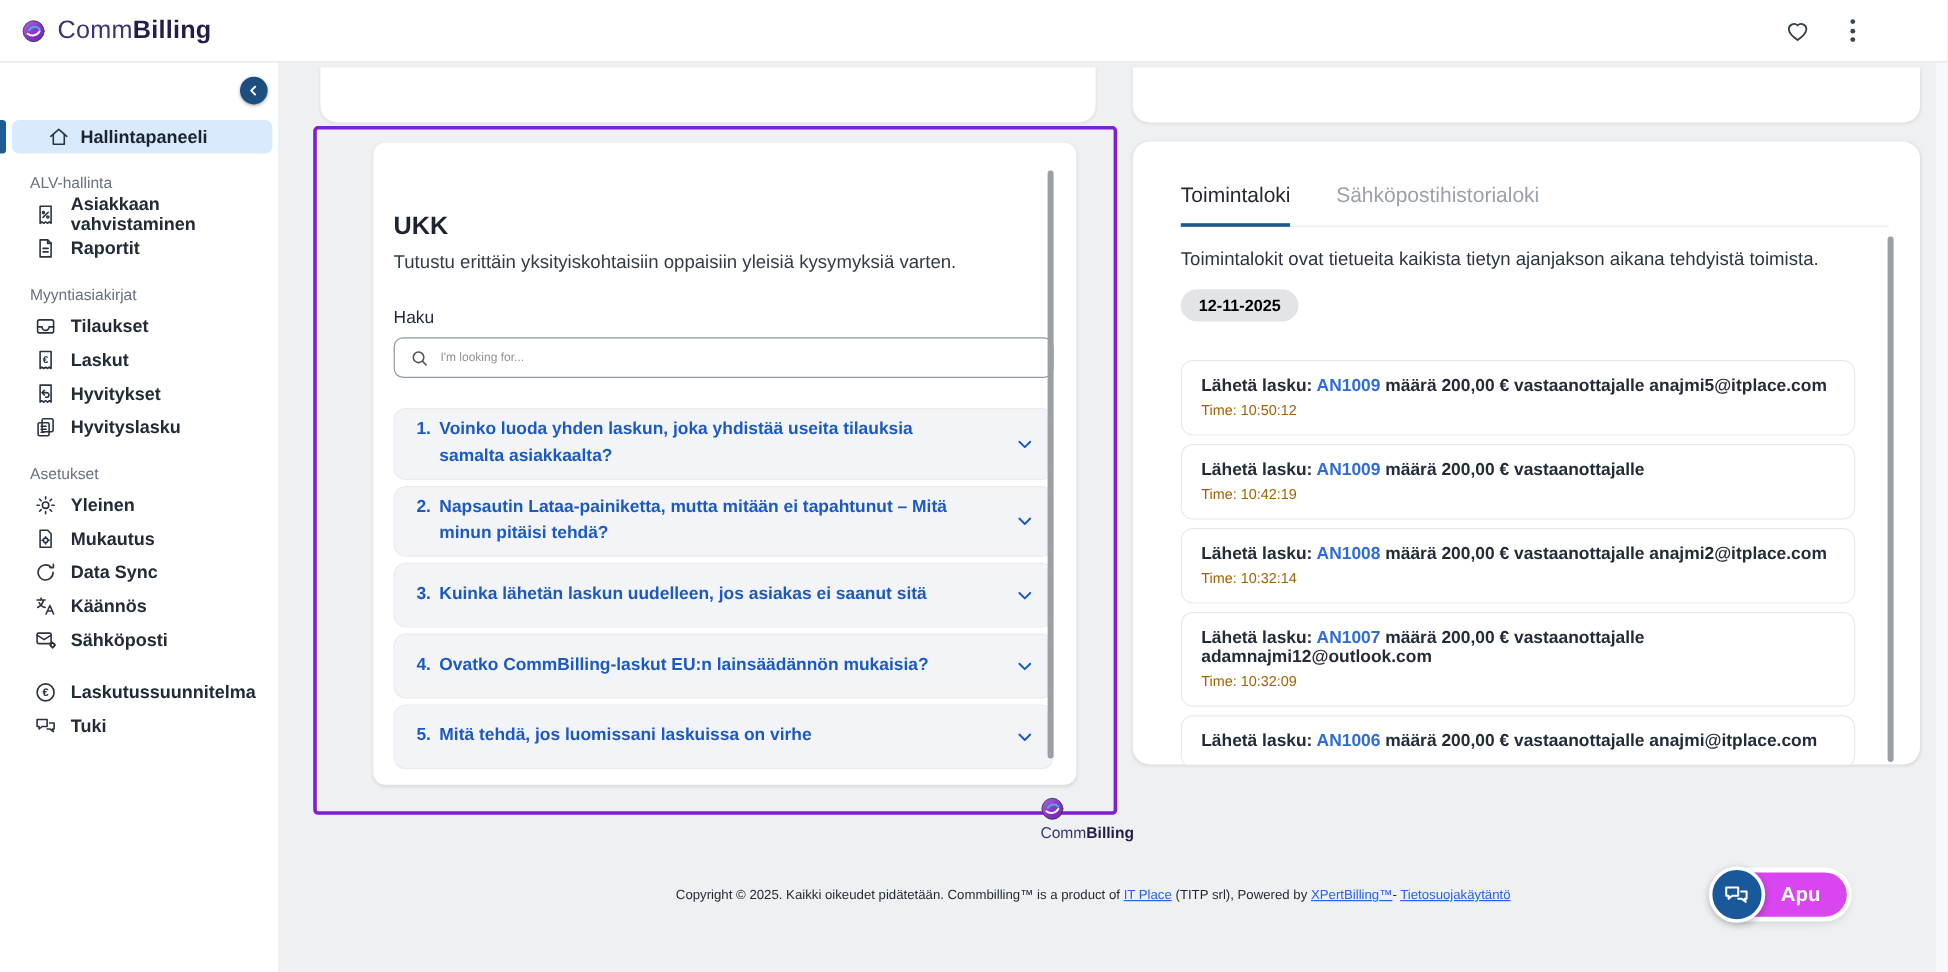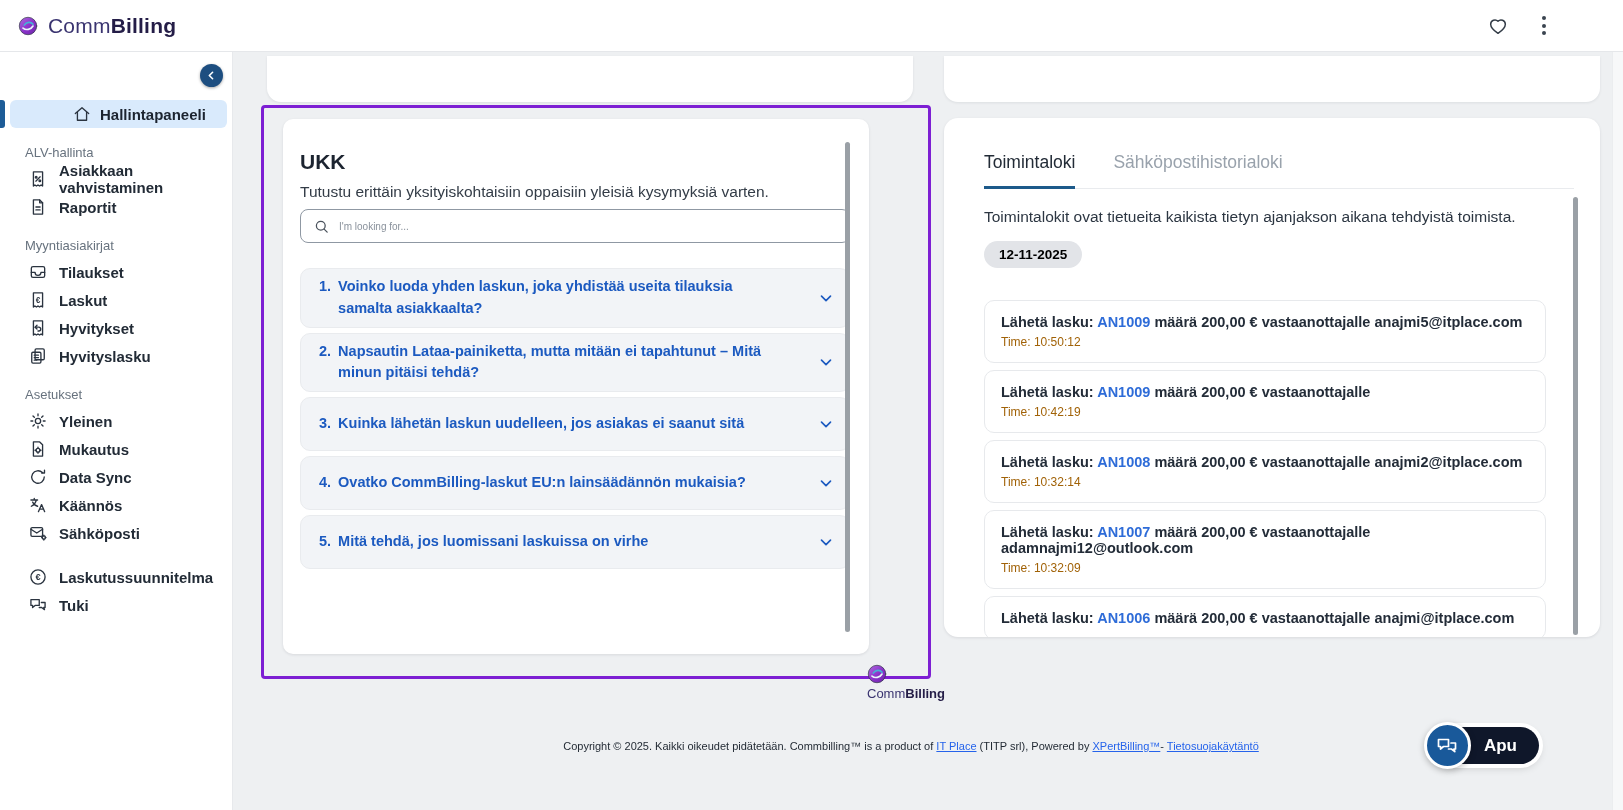--- a/index.html
+++ b/index.html
@@ -32,21 +32,21 @@
   .collapse-btn {
     position:absolute; top:12px; right:9px; width:23px; height:23px;
     border-radius:50%; background:#1d4e80; border:none; cursor:pointer;
     display:flex; align-items:center; justify-content:center;
     box-shadow:0 1px 3px rgba(0,0,0,.35);
   }
   .nav { margin-top:48px; }
   .nav-item-active {
     position:relative; height:28px; margin:0 5px 0 10px; border-radius:6px;
     background:#d9eafc; display:flex; align-items:center; gap:8px;
-    padding-left:62px; font-size:15px; font-weight:600; color:#1c2430; cursor:pointer;
+    padding-left:29px; font-size:15px; font-weight:600; color:#1c2430; cursor:pointer;
   }
   .active-bar {
     position:absolute; left:-10px; top:0; width:5px; height:28px;
     background:#1d5c97; border-radius:0 3px 3px 0;
   }
   .nav-section-title { margin:17px 0 5px 25px; font-size:13px; color:#67727e; font-weight:500; }
   .nav-item {
     display:flex; align-items:center; gap:11px; height:28px;
     padding-left:28px; font-size:15px; font-weight:600; color:#222b36; cursor:pointer;
   }
@@ -62,21 +62,21 @@
   .stub-card-mid {
     margin:4px 18px 0 6px; height:46px; background:#fff;
     border-radius:0 0 14px 14px; box-shadow:0 1px 3px rgba(16,24,40,.08);
   }
   .purple-box {
     margin-top:3px; height:574px; border:3px solid #7d1fd3; border-radius:4px;
     padding:11px 8px 0 19px;
   }
   .faq-card {
     position:relative; width:586px; height:535px; background:#fff; border-radius:10px;
-    box-shadow:0 1px 3px rgba(16,24,40,.1); padding:31px 70px 0 17px;
+    box-shadow:0 1px 3px rgba(16,24,40,.1); padding:58px 70px 0 17px;margin-left:28px;
   }
   .faq-title { font-size:21px; font-weight:700; color:#1c2430; }
   .faq-subtitle { margin-top:9px; font-size:15.5px; color:#333c47; }
   .faq-search-label { margin-top:29px; font-size:14.5px; font-weight:500; color:#1f2835; }
   .search-box {
     margin-top:8px; width:550px; height:34px; border:1px solid #8f98a3; border-radius:8px;
     display:flex; align-items:center; gap:9px; padding:0 12px; background:#fff;
   }
   .search-box svg { width:17px; height:17px; stroke:#4a525c; stroke-width:1.8; fill:none; stroke-linecap:round; }
   .search-box input { border:none; outline:none; flex:1; font-size:10px; color:#222b36; font-family:"Liberation Sans",sans-serif; background:transparent; }
@@ -117,21 +117,21 @@
   .log-scroll { position:absolute; right:22px; top:79px; width:5px; height:438px; background:#9aa0a6; border-radius:3px; cursor:pointer; }
   
   .footer-brand { position:absolute; top:612px; left:634px; width:66px; text-align:center; }
   .footer-brand-caption { margin-top:2px; font-size:13px; color:#3a3470; }
   .footer-brand-caption b { color:#241d47; }
   .copyright { position:absolute; top:688px; left:0; width:1356px; text-align:center; font-size:11px; color:#1f2731; }
   .copyright a { color:#2563eb; text-decoration:underline; cursor:pointer; }
   
   .help-btn {
     position:absolute; right:84px; bottom:46px; height:37px; z-index:30;
-    background:#0f172a; border:none; border-radius:19px; color:#fff;
+    background:#d946ef; border:none; border-radius:19px; color:#fff;
     display:flex; align-items:center; padding:0 22px 0 48px;
     font-size:17px; font-weight:700; cursor:pointer; font-family:"Liberation Sans",sans-serif;
     box-shadow:0 0 0 4px #fff, 0 3px 10px rgba(0,0,0,.2);
     justify-content:center;
   }
   .help-circle {
     position:absolute; left:-12px; top:-5px; width:47px; height:47px; border-radius:50%;
     background:#19599a; border:3px solid #fff;
     display:flex; align-items:center; justify-content:center;
     box-shadow:0 2px 6px rgba(0,0,0,.25);
@@ -329,20 +329,21 @@
 
 <div class="main">
   <div class="page-scroll-track"></div>
 
   <div class="col-mid">
     <div class="stub-card-mid"></div>
     <div class="purple-box">
       <div class="faq-card">
         <div class="faq-title">UKK</div>
         <div class="faq-subtitle">Tutustu erittäin yksityiskohtaisiin oppaisiin yleisiä kysymyksiä varten.</div>
+        <div class="faq-search-label">Haku</div>
         <div class="search-box">
           <svg viewBox="0 0 24 24">
               <circle cx="11" cy="11" r="6.2"></circle>
               <path d="M15.7 15.7 20 20"></path>
             </svg>
           <input type="text" placeholder="I'm looking for..." style="">
         </div>
 
         <div class="faq-list">
           <div class="faq-row">

